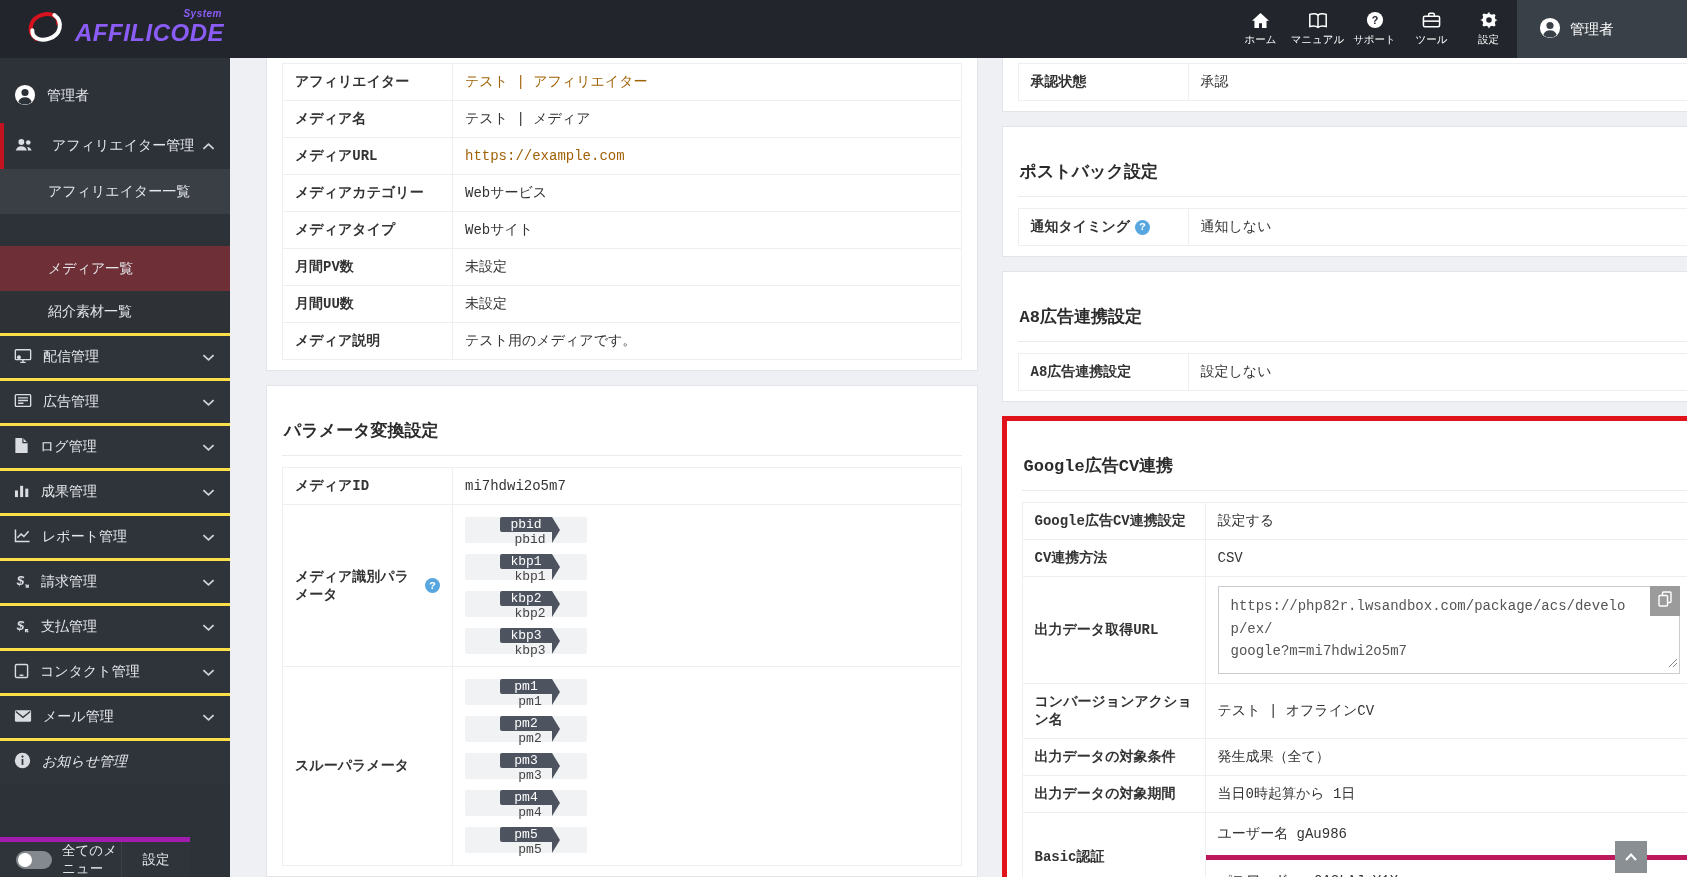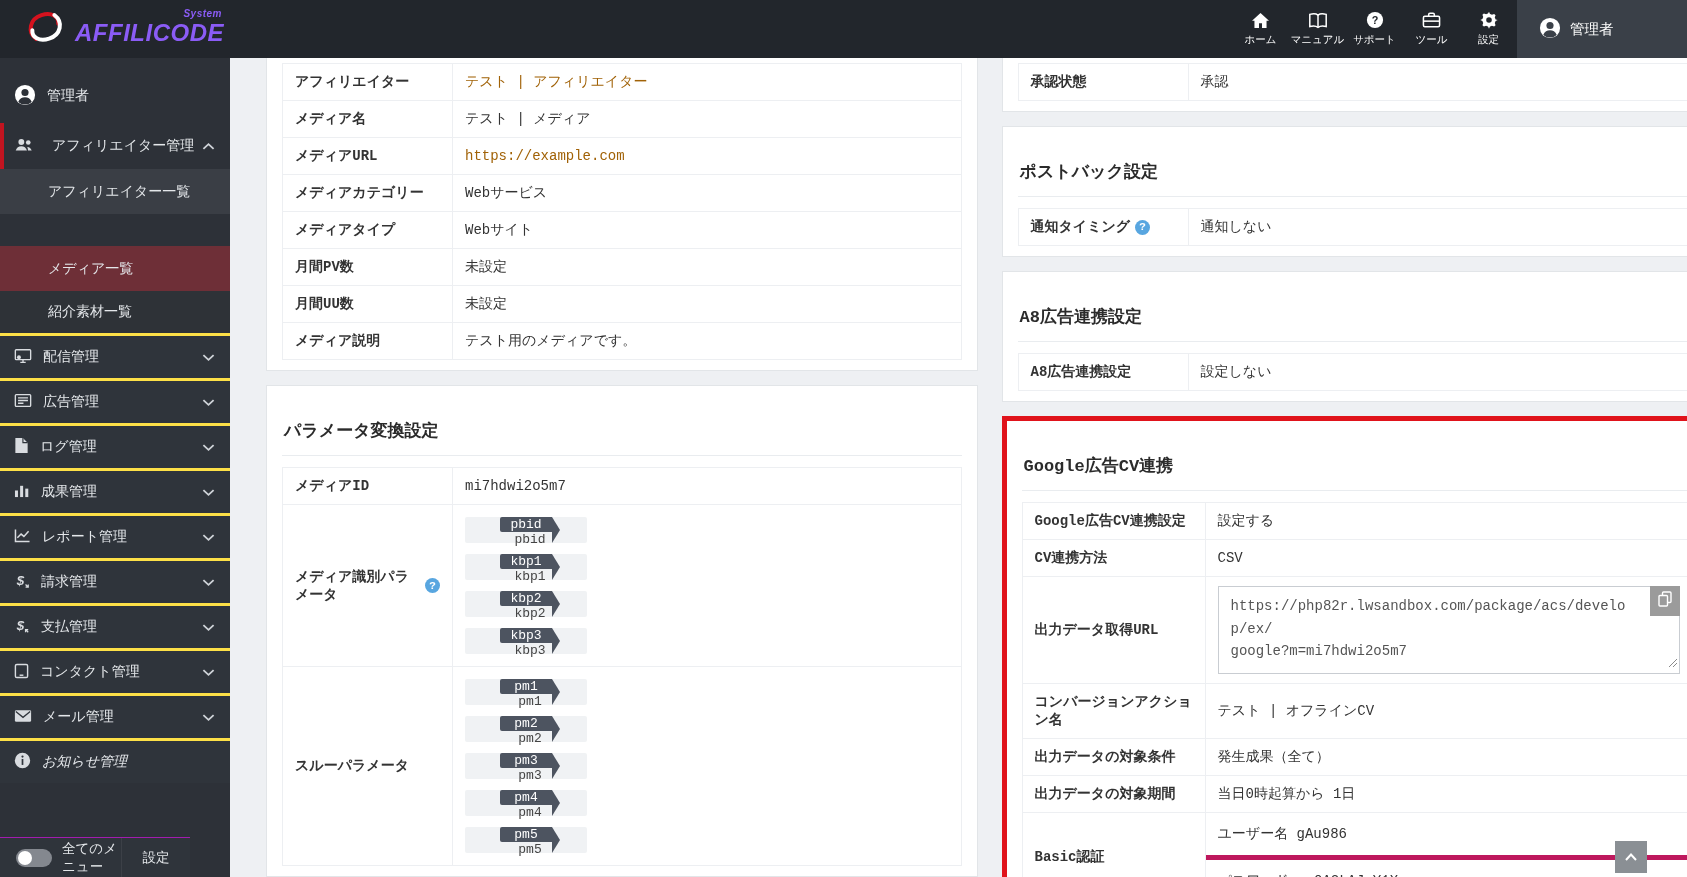--- a/index.html
+++ b/index.html
@@ -26,21 +26,21 @@
   .acct { height:48px; margin-bottom:3px; }
   .parent { height:46px; background:#2d3138;gap:19px; }
   .parent::before { content:""; position:absolute; left:0; top:0; bottom:0; width:4px; background:#c11420; }
   .sub { height:45px; padding-left:48px; }
   .sub1 { background:#3a3e45; }
   .sub2 { background:#6e2f37;margin-top:32px; }
   .sub3 { background:#2e3237; height:42px; }
   .grp { height:45px; border-top:3px solid #fde047; background:#2f343b; }
   .grp:last-of-type { border-bottom:none;font-style:italic; }
   .chev { position:absolute; right:15px; top:50%; transform:translateY(-50%); }
-  .side-footer { position:absolute; bottom:0; left:0; width:190px; height:40px; display:flex; border-top:1px solid #a21caf; background:#2f343b; font-size:13.5px; }
+  .side-footer { position:absolute; bottom:0; left:0; width:190px; height:40px; display:flex; border-top:5px solid #a21caf; background:#2f343b; font-size:13.5px; }
   .foot-left { flex:1; display:flex; align-items:center; gap:10px; padding-left:16px; border-right:1px solid #3c4047; }
   .toggle { width:36px; height:18px; border-radius:10px; background:#84888f; position:relative; cursor:pointer; flex-shrink:0; }
   .toggle-knob { position:absolute; left:2px; top:2px; width:14px; height:14px; border-radius:50%; background:#fff; }
   .foot-settings { width:68px; display:flex; align-items:center; justify-content:center; cursor:pointer; }
   
   .main { position:fixed; top:58px; left:230px; width:1505px; height:819px; overflow:hidden; padding:0 22px 0 36px;font-family:Liberation Mono, monospace; }
   .cols { display:flex; gap:24px; margin-top:-6px; }
   .col { flex:1; min-width:0; }
   .card { background:#fff; border:1px solid #e2e5e8; padding:10px 15px; margin-bottom:14px; }
   .card-title { font-size:17px; font-weight:bold; color:#2b2b2b; padding:9px 2px 13px; border-bottom:1px solid #e9ecef; margin-bottom:11px; }

